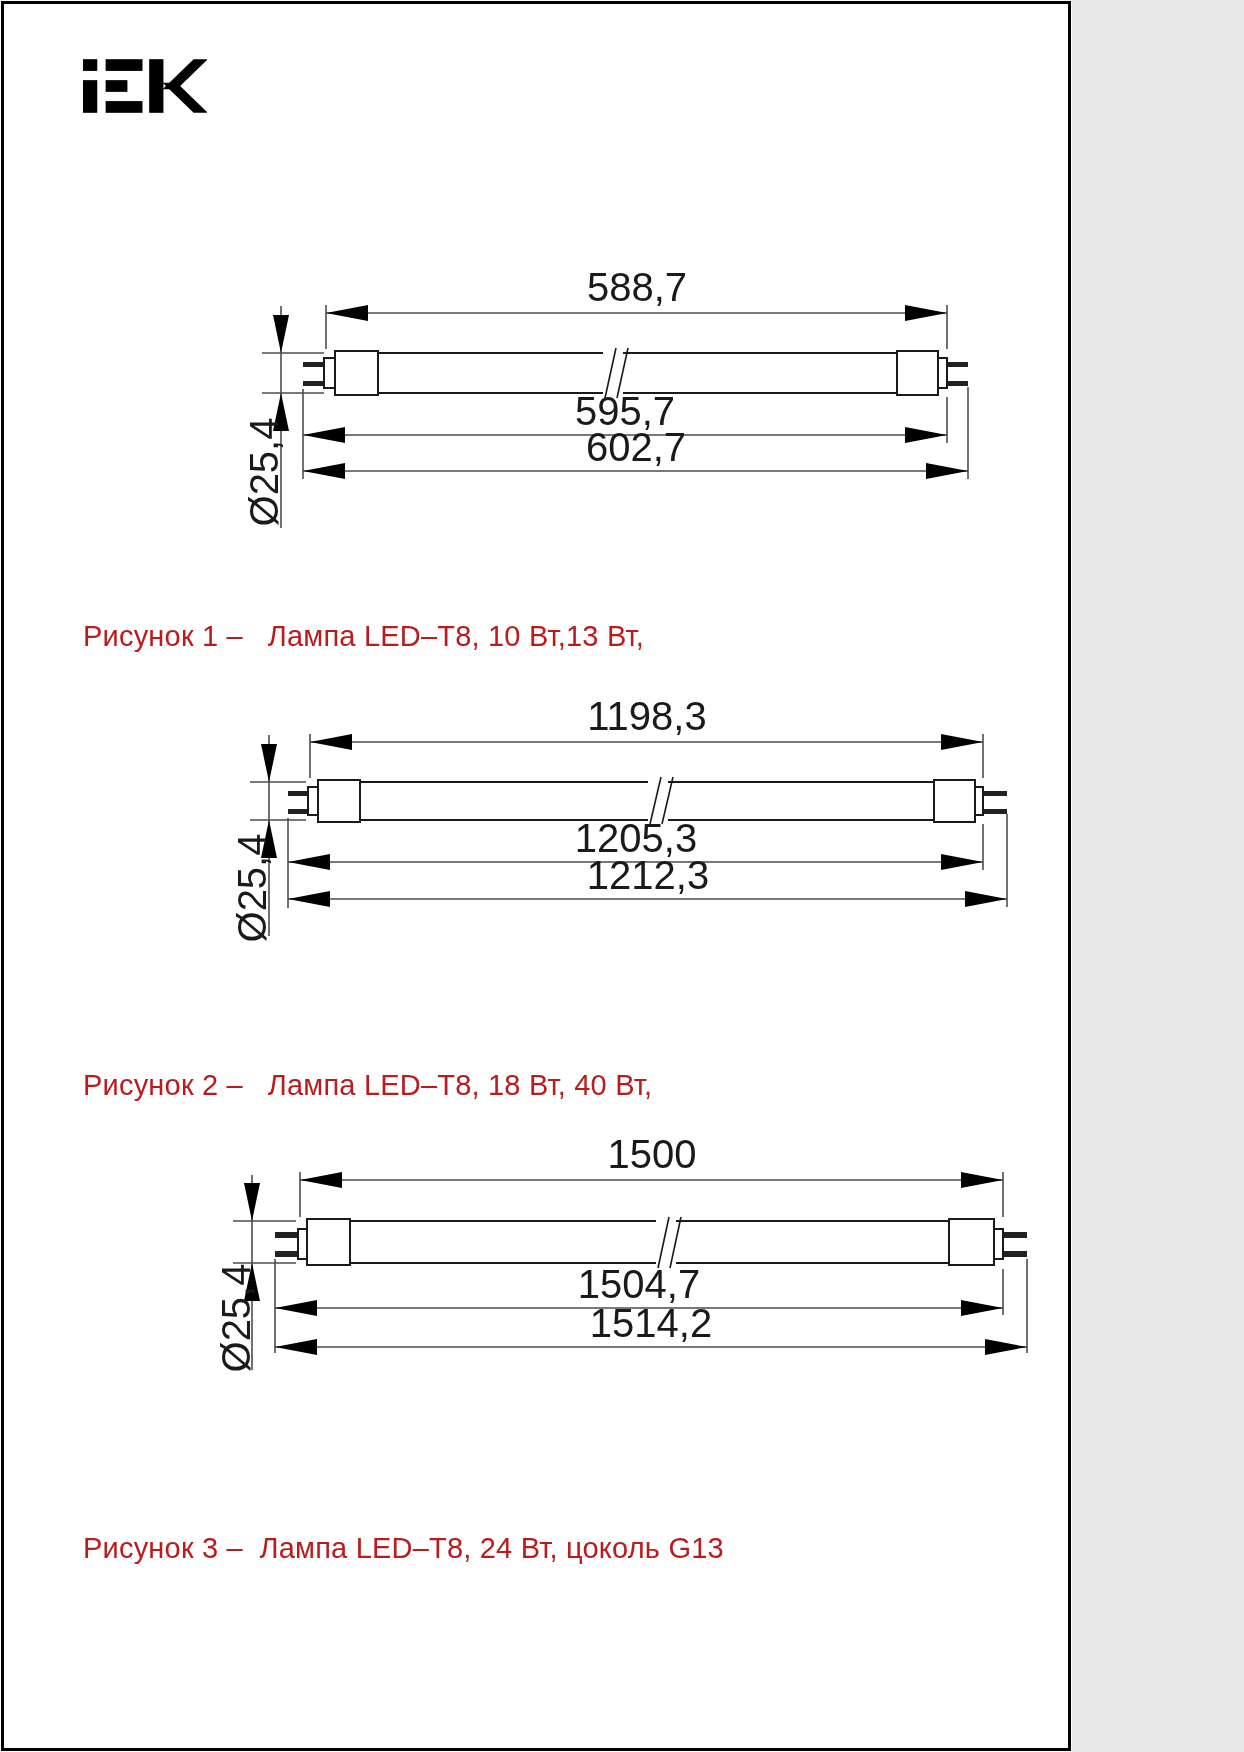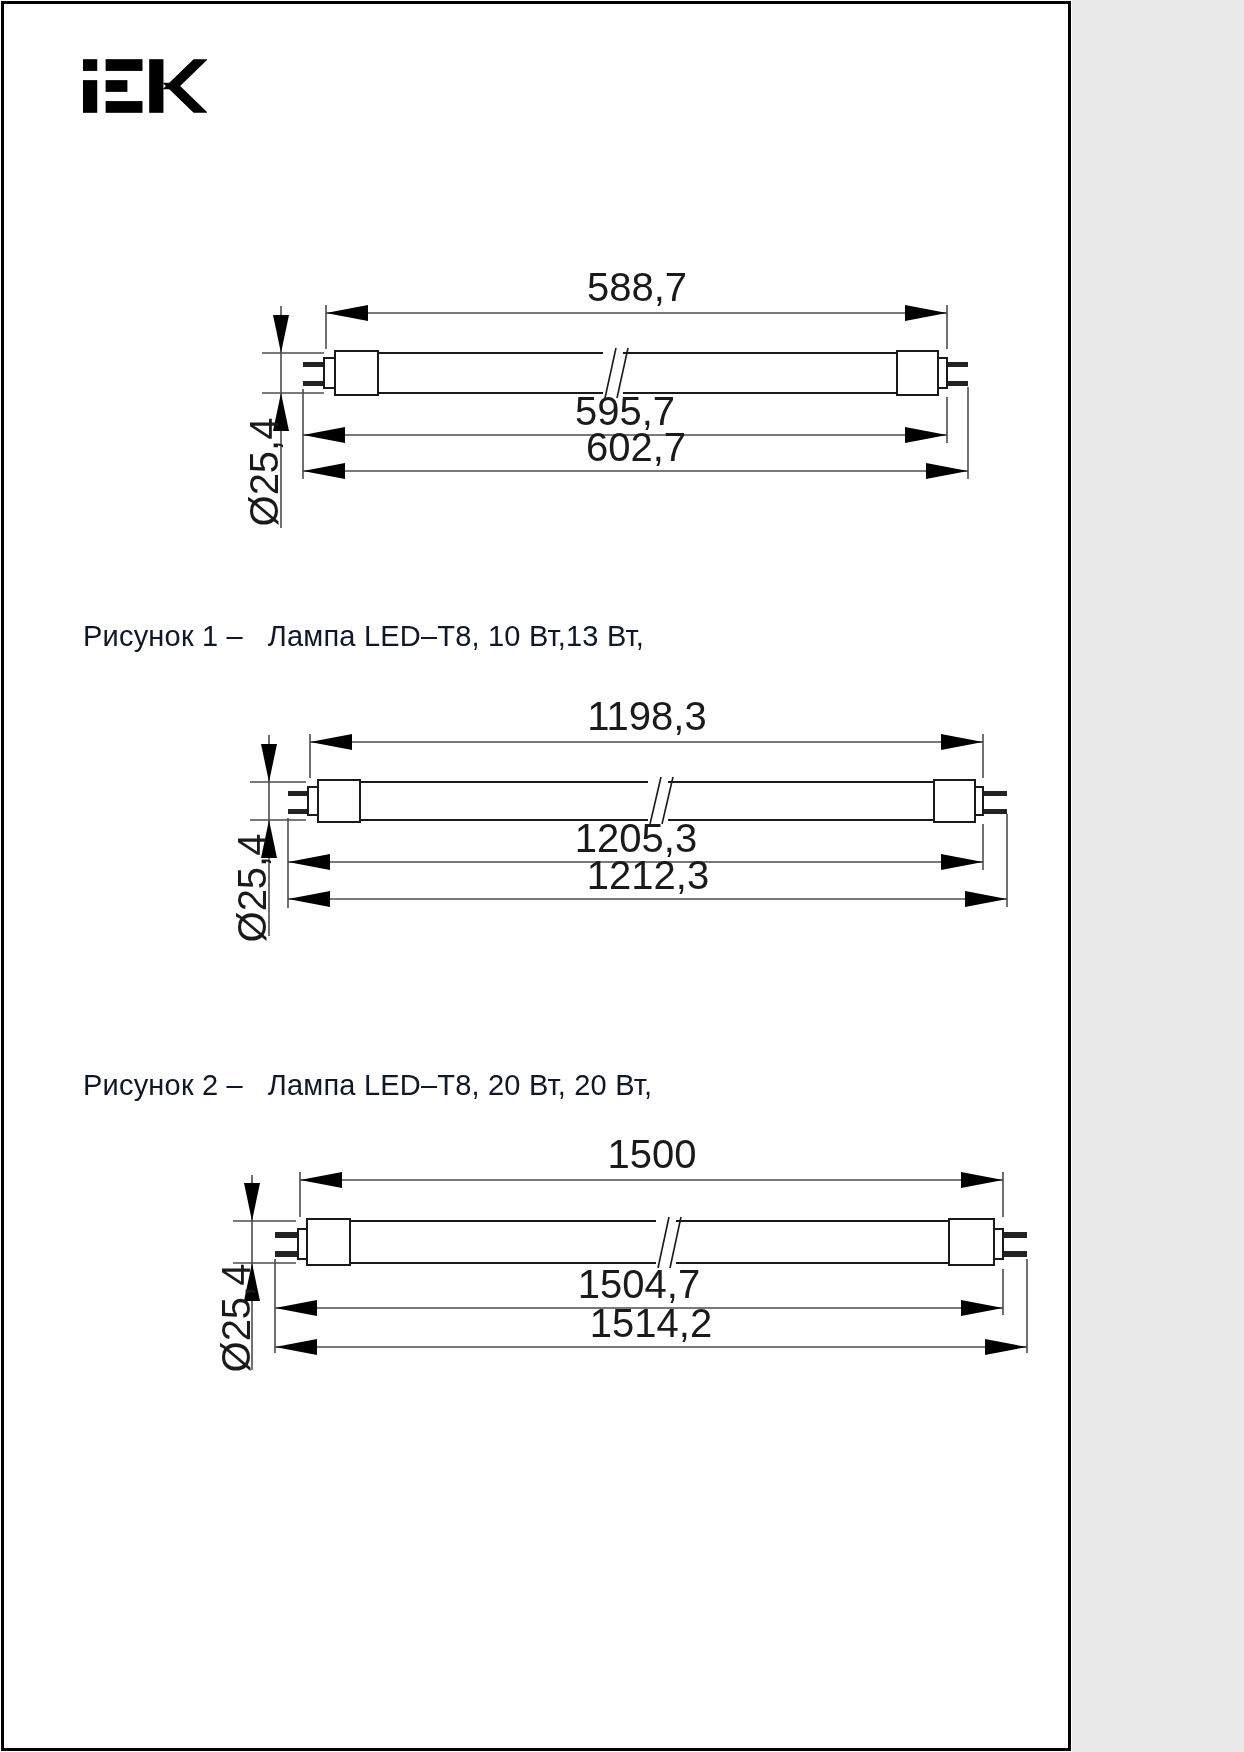--- a/index.html
+++ b/index.html
@@ -1,21 +1,21 @@
 <!DOCTYPE html>
 <html><head>
 <meta charset="utf-8">
 <style>
   html,body{margin:0;padding:0;background:#e8e8e8;}
   .page{position:relative;width:1072px;height:1752px;background:#fff;overflow:hidden;
         font-family:"Liberation Sans",sans-serif;}
   .frame{position:absolute;left:1px;top:1px;right:1px;bottom:1px;border:3px solid #000;pointer-events:none;}
   .logo{position:absolute;left:83px;top:54px;}
   .drawing{position:absolute;left:0;top:0;}
-  .caption{position:absolute;left:83px;color:#0f172a;font-size:29px;line-height:35px;
+  .caption{position:absolute;left:83px;color:#b91c1c;font-size:29px;line-height:35px;
            white-space:pre;letter-spacing:0.2px;}
   
   .dl{stroke:#4d4d4d;stroke-width:1.6;fill:none;}
   .ar{fill:#000;stroke:none;}
   .dt{font-family:"Liberation Sans",sans-serif;font-size:40px;fill:#1a1a1a;text-anchor:middle;}
   .lp{fill:#fff;stroke:#1a1a1a;stroke-width:2;}
   .pin{fill:#222;stroke:none;}
   .bw{fill:#fff;stroke:none;}
   .bl{stroke:#1a1a1a;stroke-width:1.6;fill:none;}
   .lg{fill:#000;stroke:none;}
@@ -188,15 +188,19 @@
         <polygon class="ar" points="252,1263 244,1301 260,1301"></polygon>
         <text class="dt" x="250" y="1318" transform="rotate(-90 250 1318)">Ø25,4</text>
       </g>
     </g>
   </svg>
 
   <div class="caption" style="top:549px;">
     <div>Рисунок 1 –   Лампа LED–T8, 10 Вт,13 Вт,</div>
   </div>
   <div class="caption" style="top:998px;">
-    <div>Рисунок 2 –   Лампа LED–T8, 20 Вт, 20 Вт,</div>
+    <div>Рисунок 2 –   Лампа LED–T8, 18 Вт, 40 Вт,</div>
+  </div>
+  <div class="caption" style="top:1461px;">
+    <div>Рисунок 3 –  Лампа LED–T8, 24 Вт, цоколь G13</div>
+    <div></div>
   </div>
 </div>
 
 </body></html>

